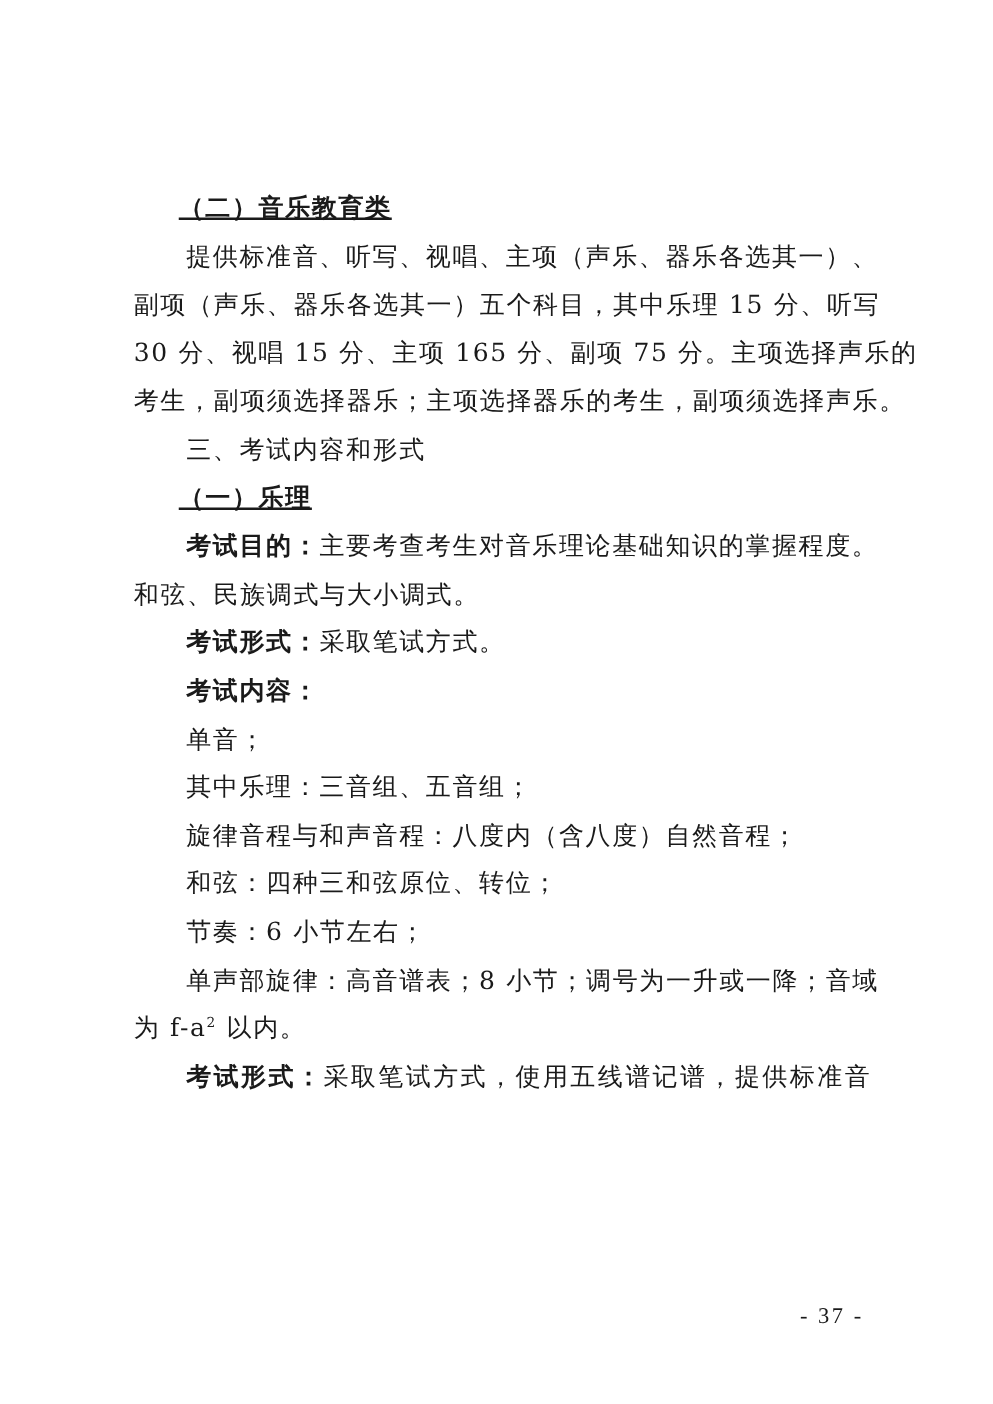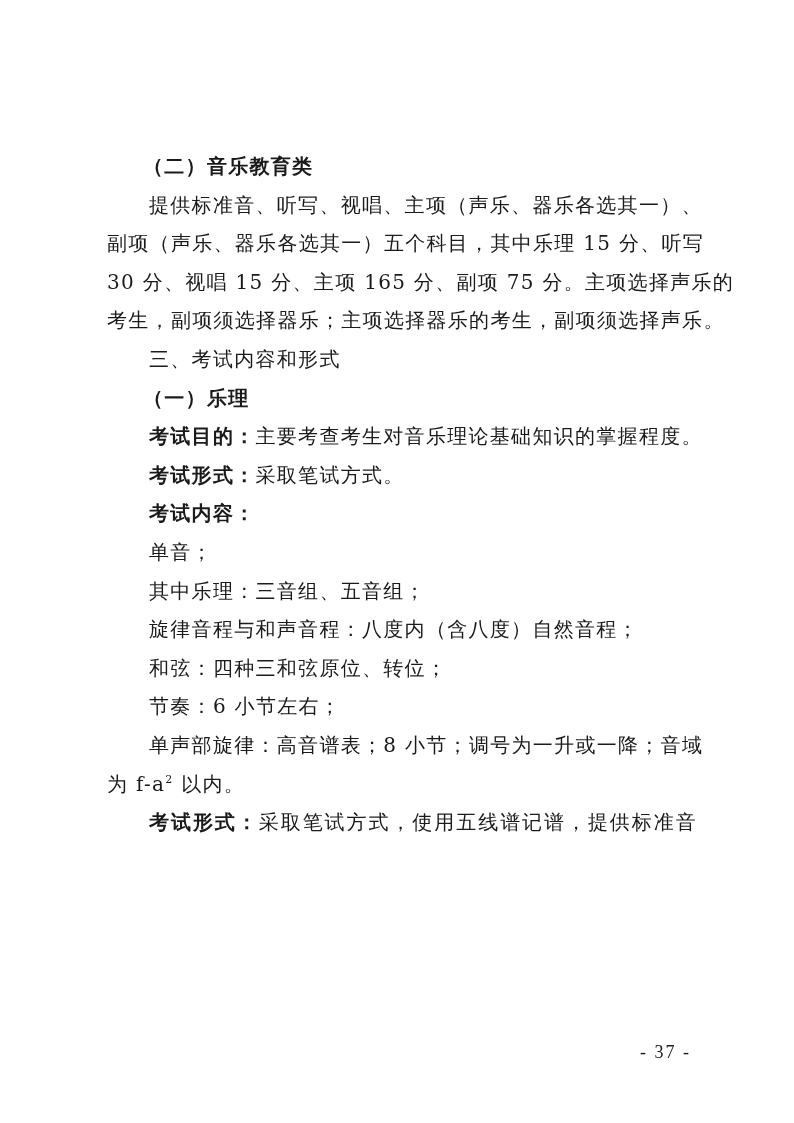--- a/index.html
+++ b/index.html
@@ -4,21 +4,21 @@
 <style>
   html, body { margin: 0; padding: 0; background: #ffffff; }
   body { width: 794px; height: 1123px; position: relative; overflow: hidden;
          font-family: "DejaVu Serif", "Liberation Serif", serif; color: #1a1a1a; }
   .page { position: absolute; left: 107px; top: 147px; width: 590px; }
   .line { font-size: 20px; line-height: 38.6px; height: 38.6px; white-space: nowrap;
           letter-spacing: 1.3px; }
   .indent { padding-left: 42px; }
   .bold { font-weight: bold; font-family: "DejaVu Sans", "Liberation Sans", sans-serif; }
   .heading { font-family: "DejaVu Sans", "Liberation Sans", sans-serif; }
-  .sub-heading { font-weight: bold; font-family: "DejaVu Sans", "Liberation Sans", sans-serif; padding-left: 36px; }
+  .sub-heading { font-weight: bold; font-family: "DejaVu Sans", "Liberation Sans", sans-serif; padding-left: 36px; text-decoration: underline; }
   .justify { text-align: justify; text-align-last: justify; }
   sup { font-size: 11px; line-height: 0; }
   .page-number { position: absolute; left: 640px; top: 1042px; font-size: 18px;
                  font-family: "Liberation Serif", serif; letter-spacing: 2px; }
 </style>
 </head>
 <body>
 
 <div class="page">
   <div class="line sub-heading">（二）音乐教育类</div>
@@ -26,20 +26,21 @@
   <div class="line justify">副项（声乐、器乐各选其一）五个科目，其中乐理 15 分、听写</div>
   <div class="line justify">30 分、视唱 15 分、主项 165 分、副项 75 分。主项选择声乐的</div>
   <div class="line justify">考生，副项须选择器乐；主项选择器乐的考生，副项须选择声乐。</div>
 
   <div class="line indent heading">三、考试内容和形式</div>
 
   <div class="line sub-heading">（一）乐理</div>
   <div class="line indent">
     <span class="bold">考试目的：</span><span>主要考查考生对音乐理论基础知识的掌握程度。</span>
   </div>
+  <div class="line">和弦、民族调式与大小调式。</div>
   <div class="line indent">
     <span class="bold">考试形式：</span><span>采取笔试方式。</span>
   </div>
 
   <div class="line indent bold">考试内容：</div>
   <div class="line indent">单音；</div>
   <div class="line indent">其中乐理：三音组、五音组；</div>
   <div class="line indent">旋律音程与和声音程：八度内（含八度）自然音程；</div>
   <div class="line indent">和弦：四种三和弦原位、转位；</div>
   <div class="line indent">节奏：6 小节左右；</div>

